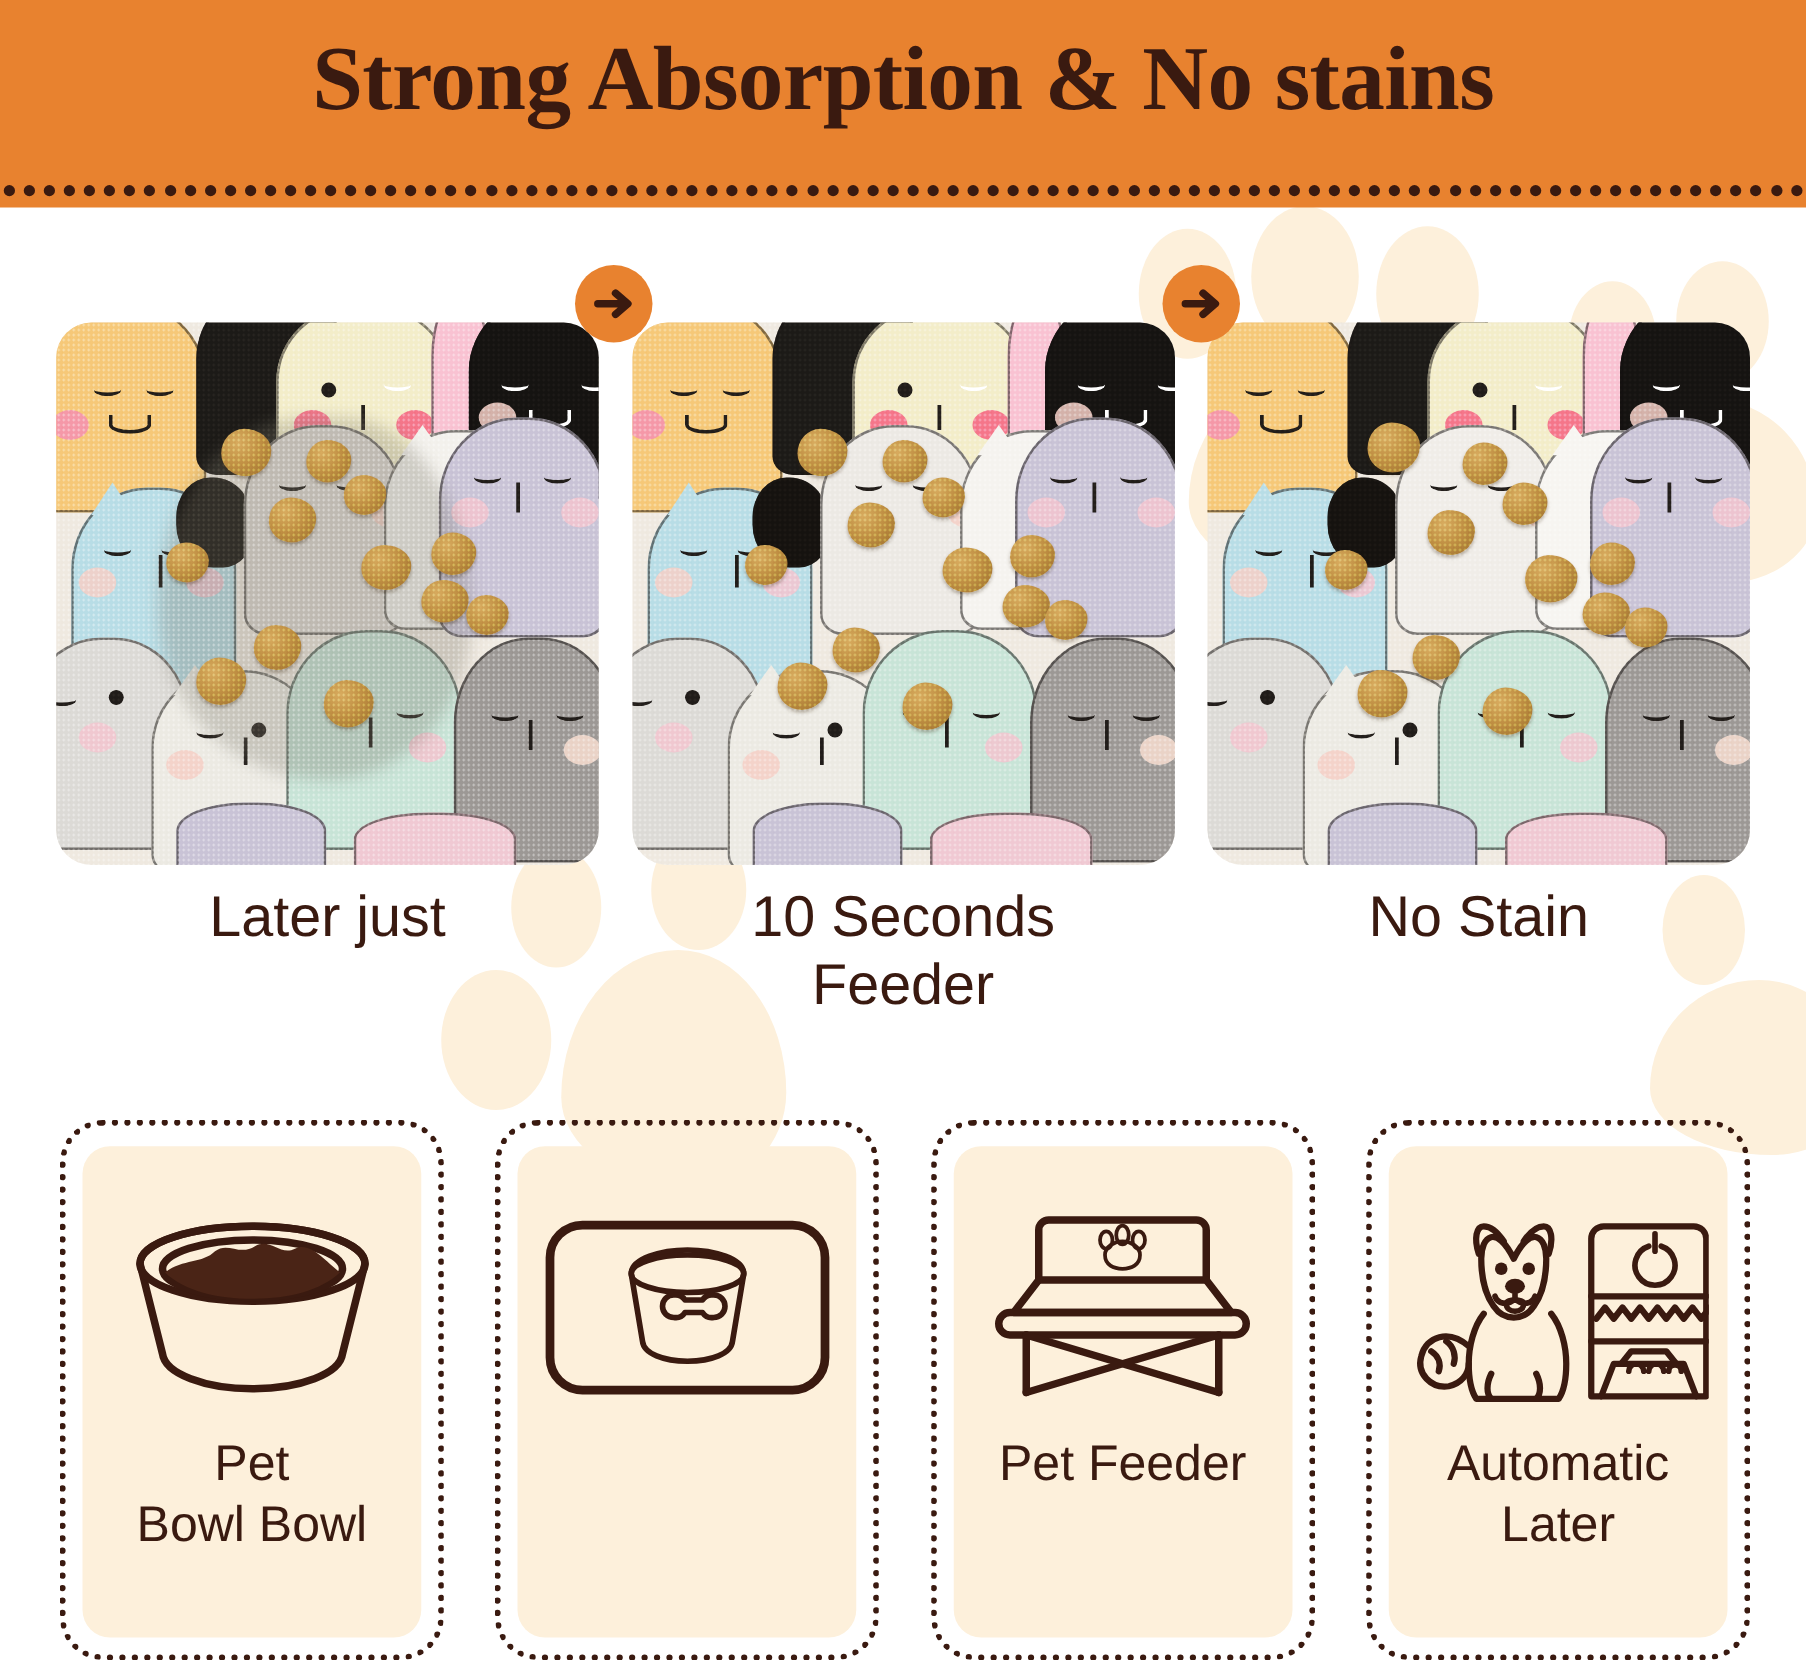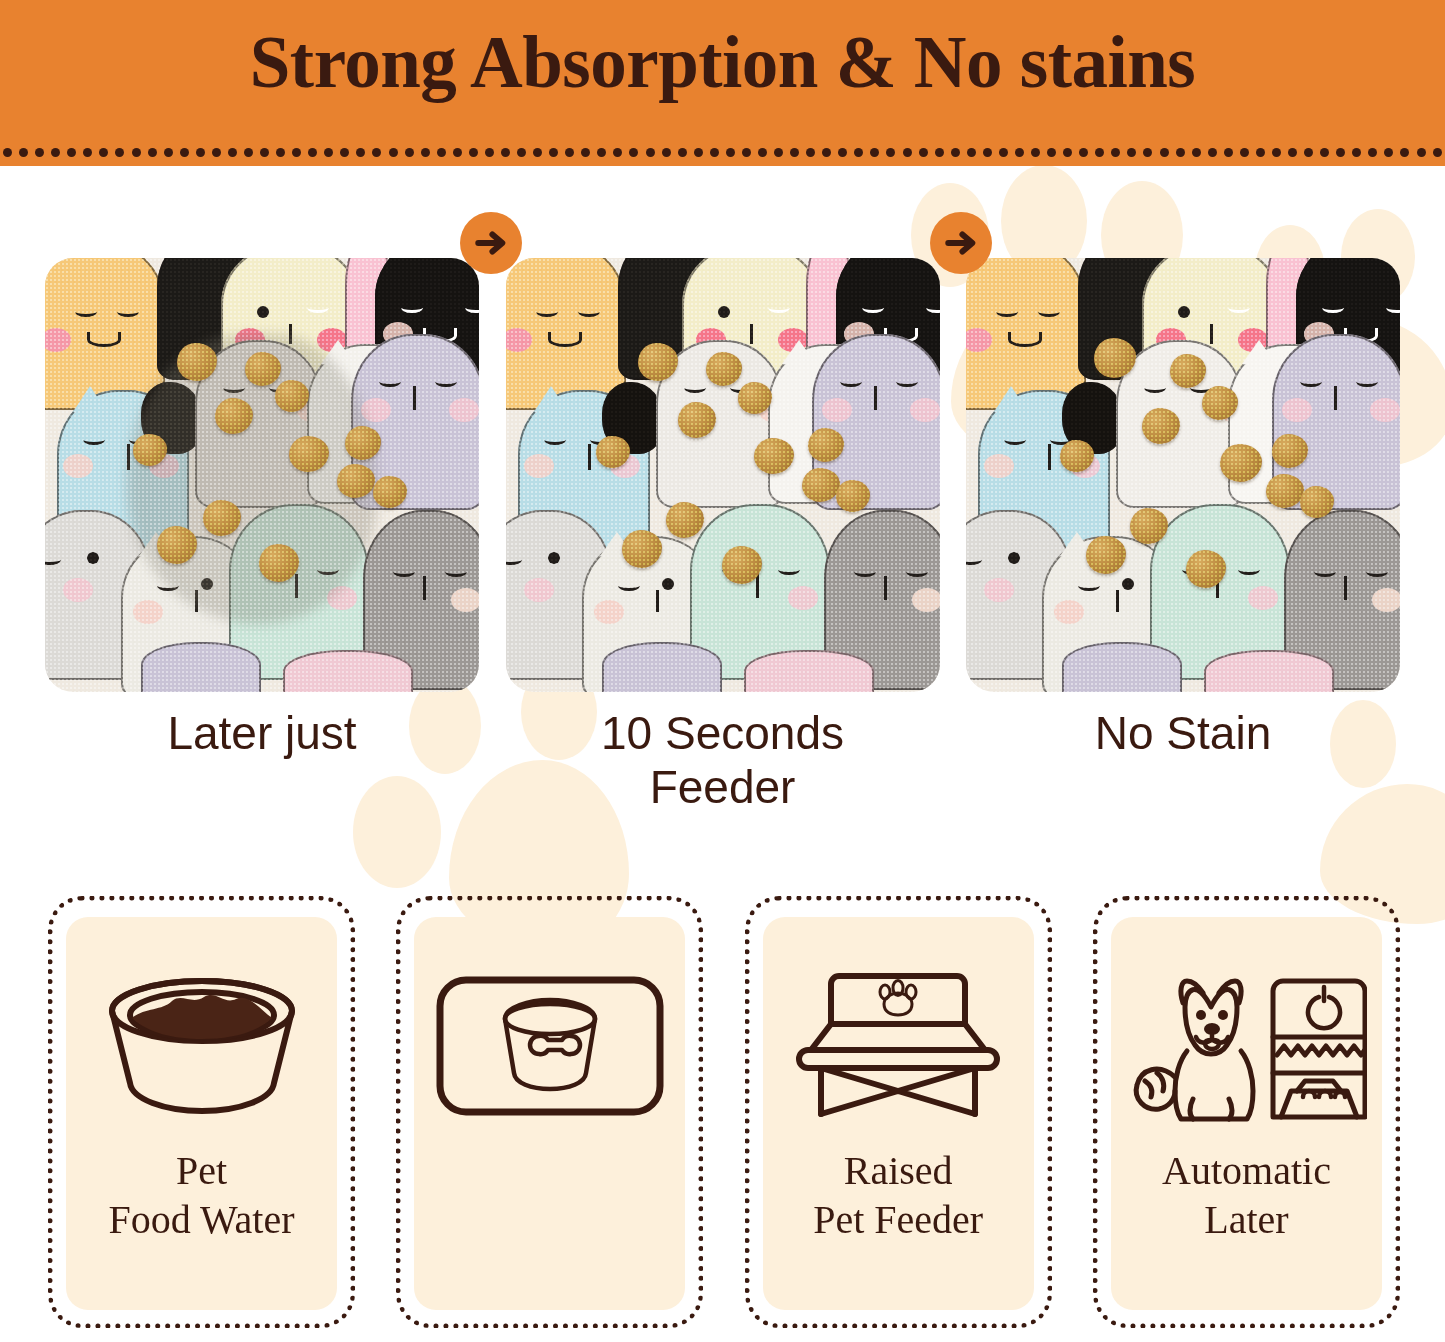--- a/index.html
+++ b/index.html
@@ -207,21 +207,20 @@
     display: flex;
     justify-content: space-between;
   }
   .card {
     position: relative;
     width: 307px;
     height: 432px;
     border: 5px dotted #3a1a10;
     border-radius: 34px;
     padding: 16px 13px 13px 13px;
-    font-family: Liberation Serif, serif;
   }
   .card-inner {
     width: 100%;
     height: 100%;
     background: #fdf0db;
     border-radius: 22px;
     display: flex;
     flex-direction: column;
     align-items: center;
     padding-top: 34px;
@@ -680,21 +679,21 @@
                        C176 128 144 140 106 140 C68 140 36 128 34 112 Z"></path>
               <ellipse cx="106" cy="40" rx="90" ry="30"></ellipse>
               <ellipse cx="106" cy="44" rx="72" ry="23"></ellipse>
             </g>
             <path d="M36 47 C50 36 66 40 76 30 C86 22 96 34 108 26 C120 19 128 34 140 28
                      C152 22 164 38 176 47 C160 62 134 68 106 68 C78 68 52 62 36 47 Z" fill="#4a2416"></path>
           </svg>
         </div>
         <div class="card-label">
           <span>Pet</span>
-          <span>Food Water</span>
+          <span>Bowl Bowl</span>
         </div>
       </div>
     </div>
 
     <div class="card">
       <div class="card-inner">
         <div class="card-icon">
           <svg width="230" height="142" viewBox="0 0 230 142" aria-hidden="true">
             <g fill="none" stroke="#3a1a10" stroke-linejoin="round" stroke-linecap="round">
               <rect x="5" y="5" width="220" height="132" rx="26" stroke-width="7"></rect>
@@ -723,21 +722,20 @@
             </g>
             <g fill="none" stroke="#3a1a10" stroke-width="3">
               <ellipse cx="100" cy="24" rx="5" ry="7"></ellipse>
               <ellipse cx="113" cy="20" rx="5" ry="7.5"></ellipse>
               <ellipse cx="126" cy="24" rx="5" ry="7"></ellipse>
               <path d="M99 36 c0 -7 8 -11 14 -11 c6 0 14 4 14 11 c0 8 -7 11 -14 11 c-7 0 -14 -3 -14 -11 Z"></path>
             </g>
           </svg>
         </div>
         <div class="card-label">
-          <span>Raised</span>
           <span>Pet Feeder</span>
         </div>
       </div>
     </div>
 
     <div class="card">
       <div class="card-inner">
         <div class="card-icon">
           <svg width="242" height="158" viewBox="0 0 242 158" aria-hidden="true">
             <g fill="none" stroke="#3a1a10" stroke-width="5" stroke-linejoin="round" stroke-linecap="round">

